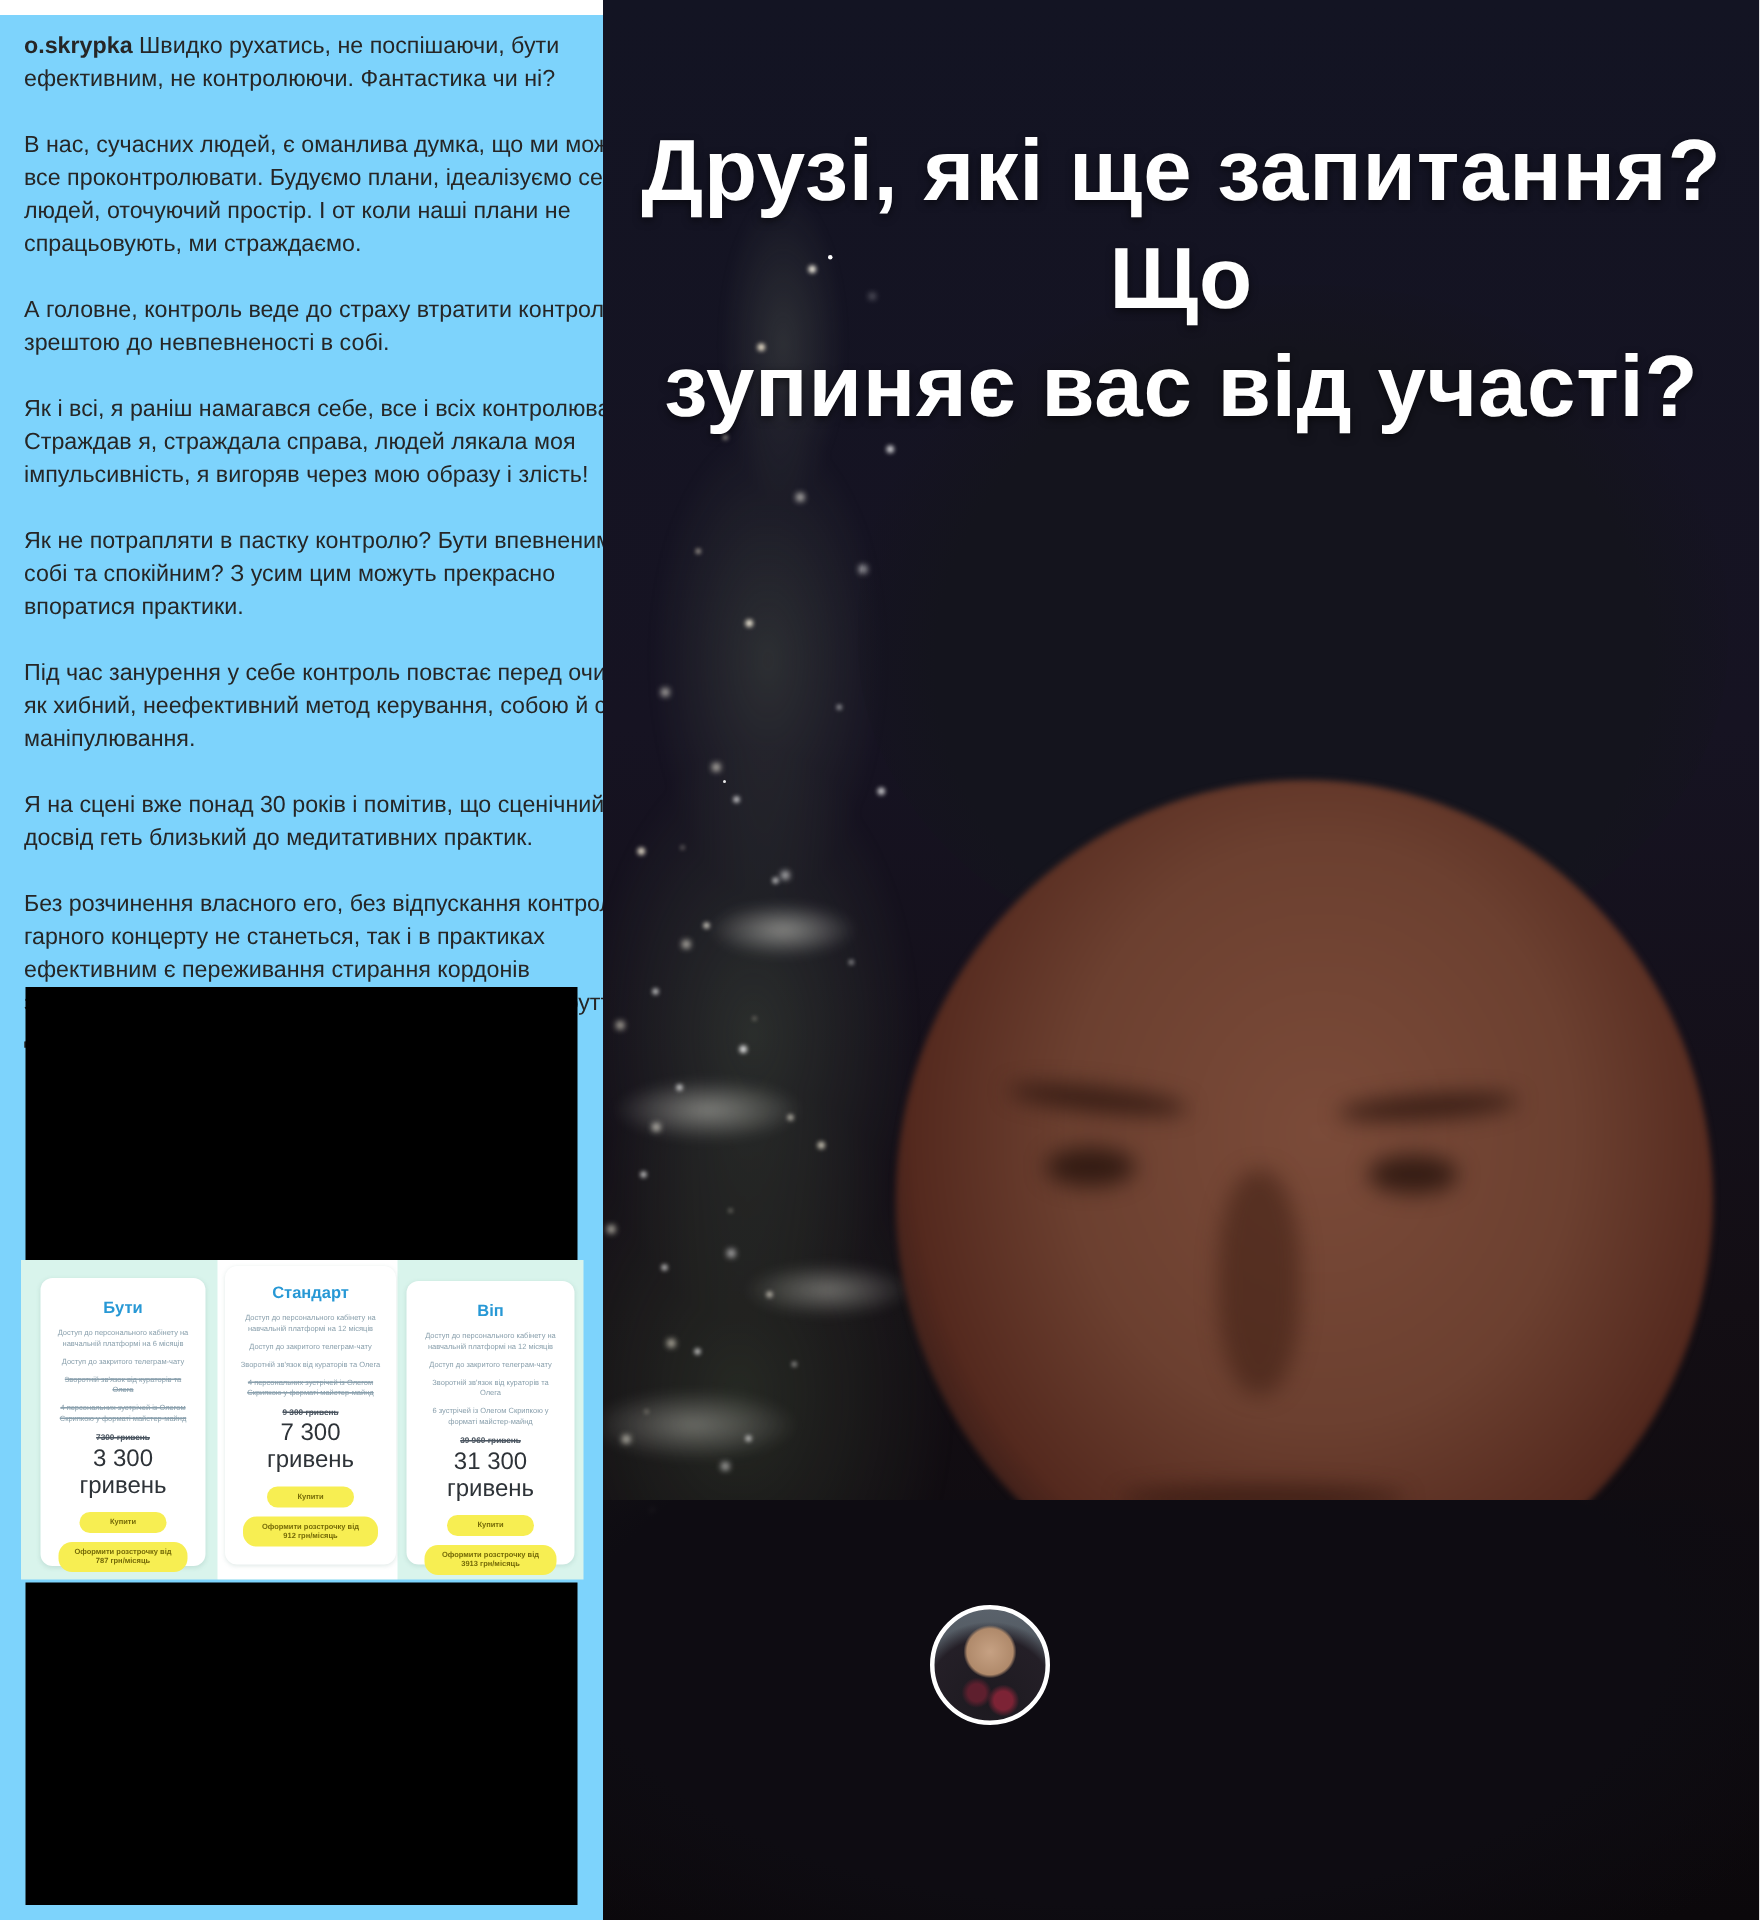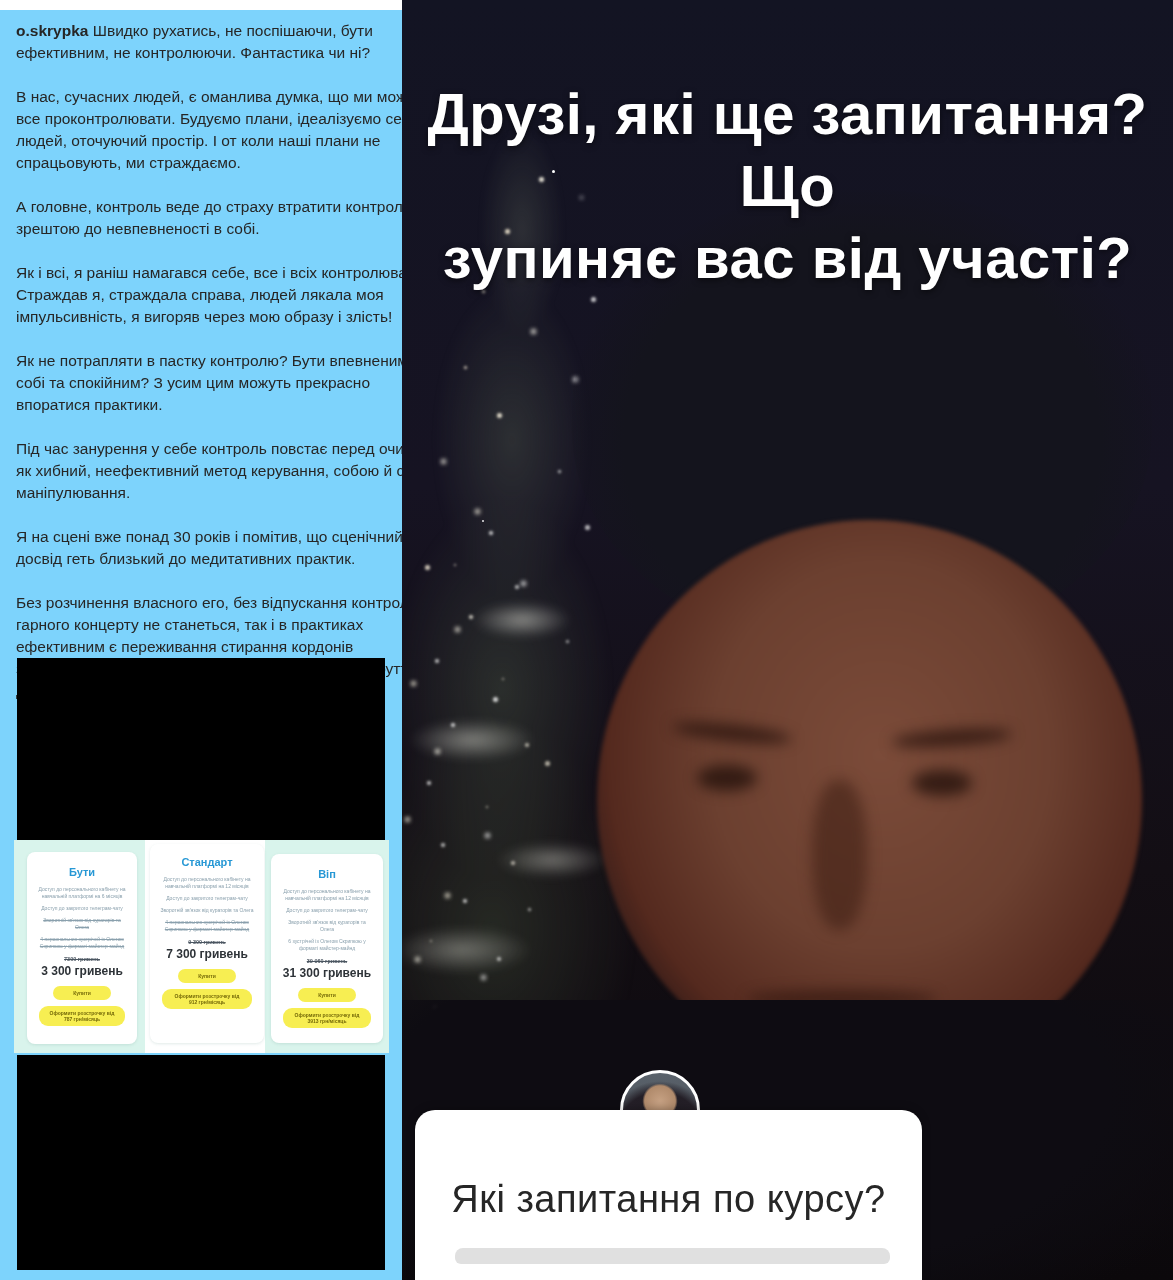--- a/index.html
+++ b/index.html
@@ -22,21 +22,21 @@
   #pricing .mid-col { position:absolute; left:131px; top:0; width:120px; height:213px; background:#ffffff; }
   .pcard { position:absolute; background:#fff; border-radius:8px; box-shadow:0 1px 3px rgba(90,140,130,.18); text-align:center; padding:10px 6px 8px; }
   #pcard-1 { left:13px;  top:12px; width:110px; height:192px; }
   #pcard-2 { left:136px; top:4px;  width:114px; height:199px; }
   #pcard-3 { left:257px; top:14px; width:112px; height:189px; }
   .pcard h3 { font-size:11px; font-weight:bold; color:#2798d5; margin:4px 0 8px; }
   #pcard-2 h3 { margin-top:2px; }
   .feat { font-size:5px; line-height:7px; color:#8aa0ad; margin:0 auto 5px; max-width:92%; }
   .feat.struck { text-decoration:line-through; }
   .oldprice { font-size:5.5px; font-weight:bold; color:#4a5560; text-decoration:line-through; margin-top:6px; }
-  .price { font-size:12px; font-weight:bold; color:#2e3338; margin:2px 0 8px; }
+  .price { font-size:16px; font-weight:normal; color:#2e3338; margin:2px 0 8px; }
   .pill { display:block; margin:0 auto 6px; background:#f7ee52; border:none; border-radius:9px; padding:4px 8px; font-family:"Liberation Sans",sans-serif; font-size:5px; font-weight:bold; color:#756a08; cursor:pointer; max-width:88%; line-height:6px; }
   .pill.buy { padding:4px 20px; }
 
   
   #story { position:absolute; left:402px; top:0; width:771px; height:1280px; overflow:hidden;
            background:linear-gradient(180deg,#131423 0%, #161322 38%, #130e14 68%, #0b080b 100%);padding-left:33px; }
 
   
   .tree { position:absolute; left:-40px; top:110px; width:360px; height:950px;
           background:
@@ -195,19 +195,15 @@
       <div class="eye r"></div>
       <div class="nose"></div>
       <div class="mouth"></div>
     </div>
     <div class="shoulders"></div>
 
     <div class="headline">Друзі, які ще запитання? Що
 зупиняє вас від участі?</div>
 
     <div class="q-avatar"></div>
-    <div class="sticker">
-      <div class="sticker-q">Які запитання по курсу?</div>
-      <div class="sticker-input"></div>
-    </div>
   </div>
 
 </div>
 
 </body></html>

